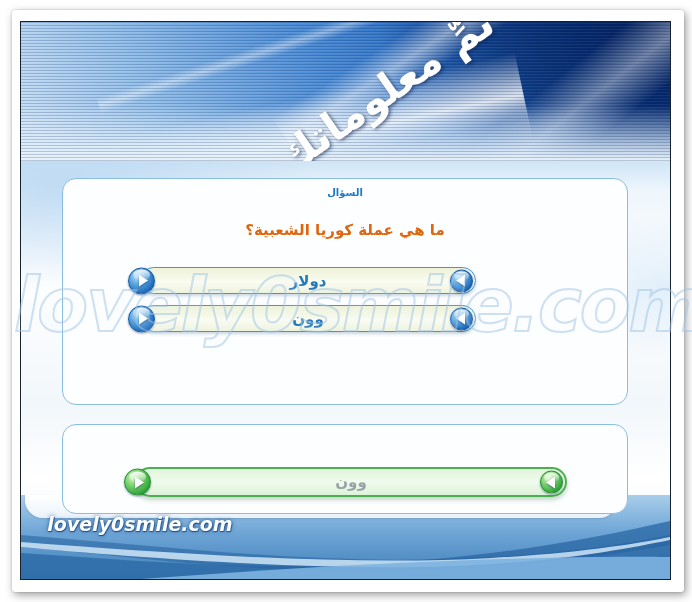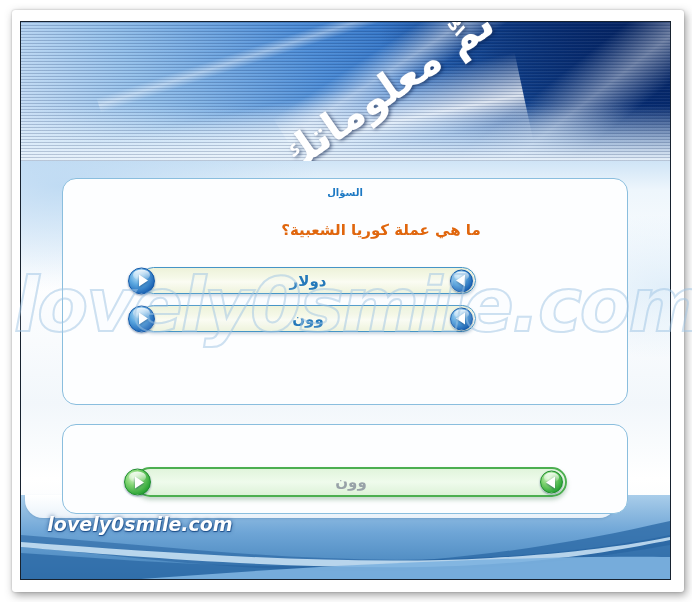--- a/index.html
+++ b/index.html
@@ -92,21 +92,21 @@
     background:#fdfeff; border:1px solid #8abede; border-radius:14px; z-index:10;
   }
   .q-panel { top:156px; height:227px; }
   .a-panel { top:402px; height:90px; }
   .panel-title {
     position:absolute; top:8px; left:0; width:100%; text-align:center;
     color:#1d79c4; font-size:10px; font-weight:bold;
   }
   .question-text {
     position:absolute; top:42px; left:0; width:100%; text-align:center;
-    color:#e0660d; font-size:15px; font-weight:bold;margin-left:36px;
+    color:#e0660d; font-size:15px; font-weight:bold;
   }
 
   
   .option {
     position:absolute; left:77px; width:336px; height:27px;
     border:1px solid #4695c6; border-radius:14px;
     background:linear-gradient(180deg, #edf2d9 0%, #f6f9e9 40%, #fbfcf3 55%, #eef3dc 100%);
     box-shadow:0 2px 3px rgba(110,140,170,.35);
   }
   .opt1 { top:88px; } .opt2 { top:126px; } .opt3 { top:164px; }

